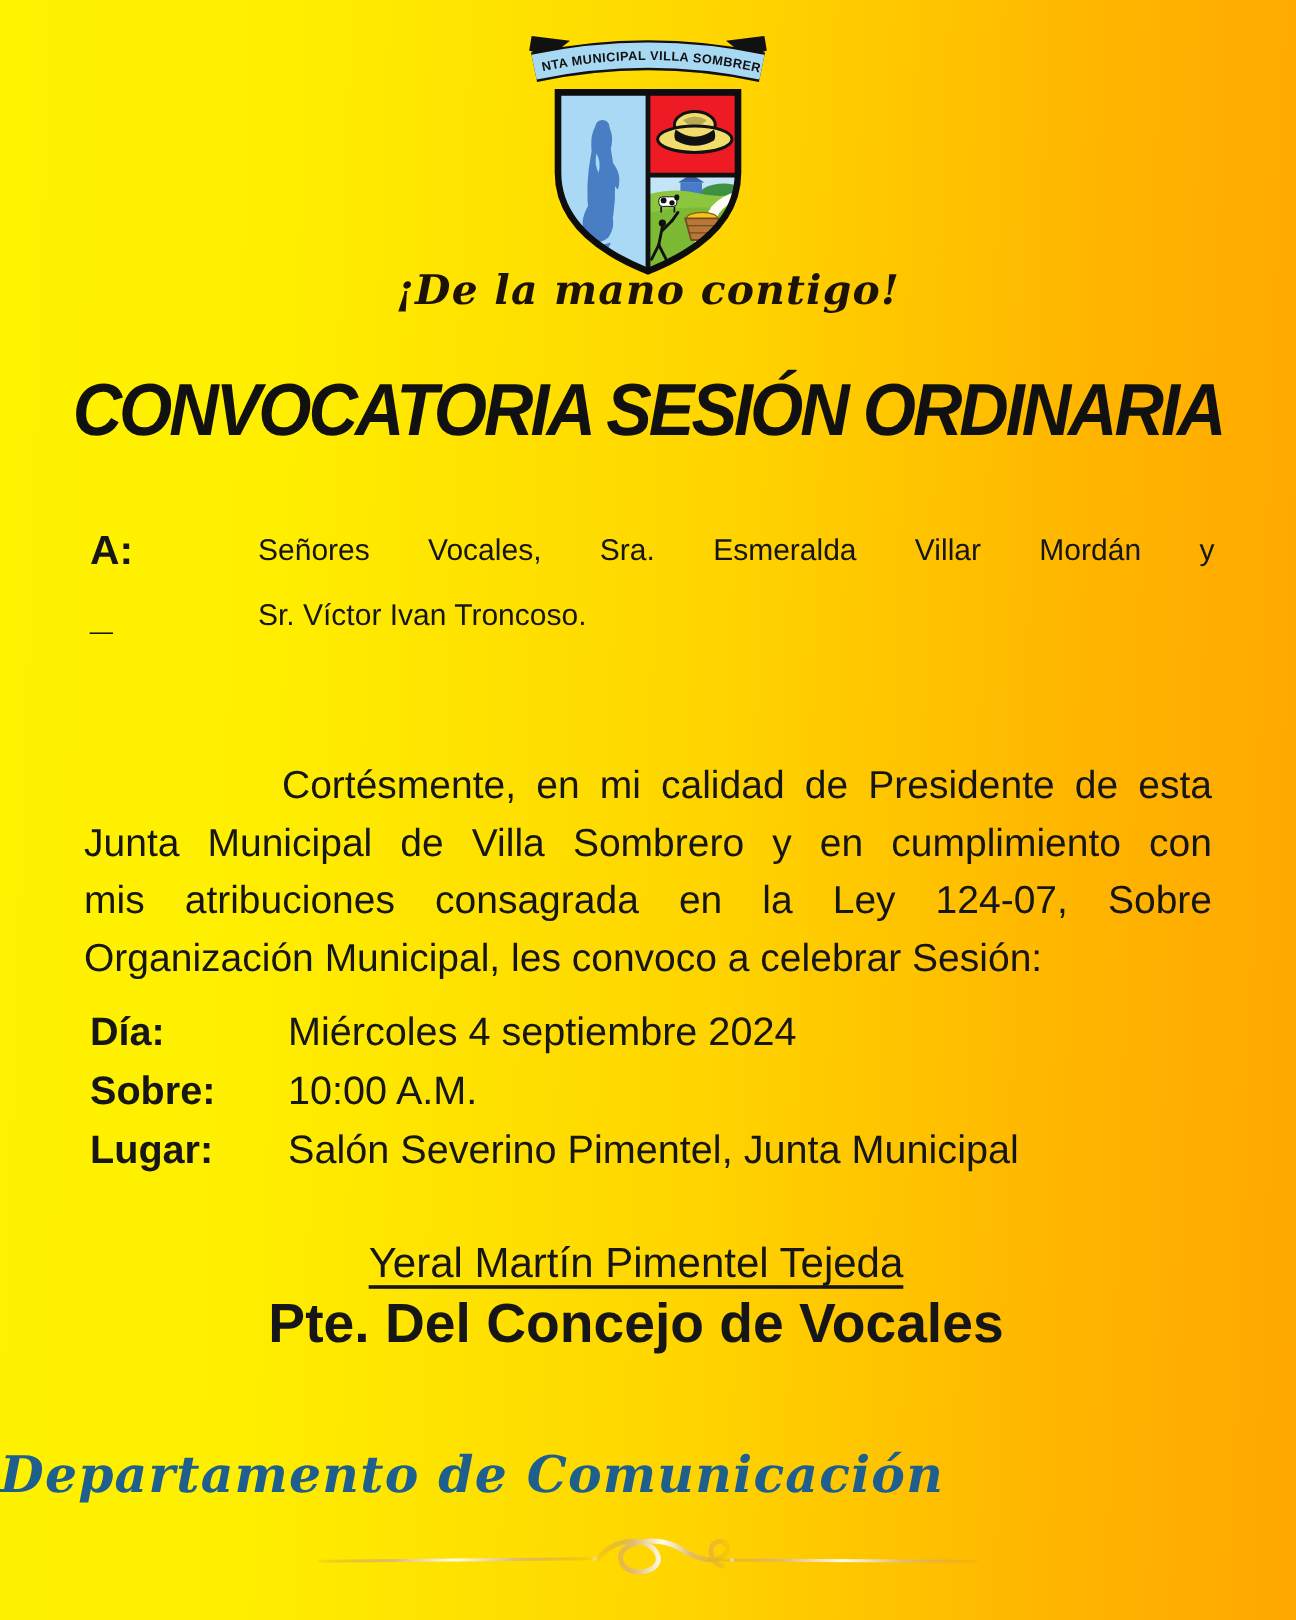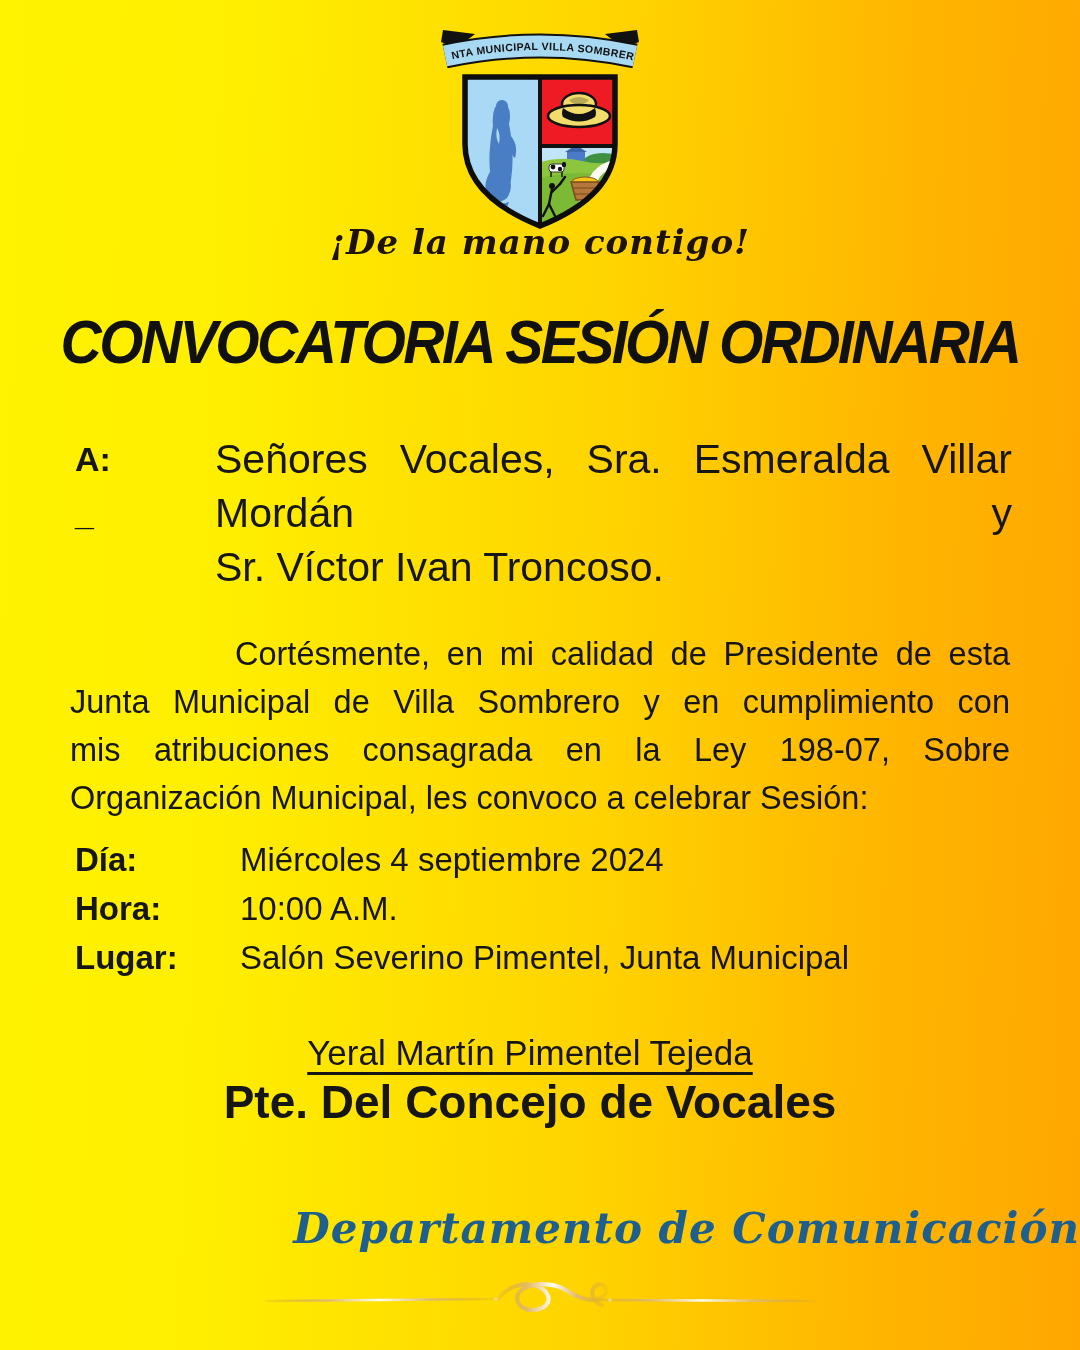--- a/index.html
+++ b/index.html
@@ -23,40 +23,40 @@
   .title{
     position:absolute;left:20px;right:20px;top:306px;margin:0;
     text-align:center;white-space:nowrap;
     font-weight:700;font-style:italic;
     font-size:57px;letter-spacing:-2.5px;color:#111;
     transform:scaleY(1.08);transform-origin:top center;
   }
   
   .recipient{position:absolute;left:75px;right:68px;top:432px;display:flex;}
   .rec-labels{width:140px;flex:0 0 140px;font-weight:700;font-size:34px;line-height:54px;}
-  .rec-text{flex:1;font-size:41px;line-height:54px;}
+  .rec-text{flex:1;font-size:25px;line-height:54px;}
   .jline{text-align:justify;text-align-last:justify;}
   
   .bodytext{position:absolute;left:70px;right:70px;top:586px;font-size:32.5px;line-height:48px;}
   .indent{padding-left:165px;margin-top:44px;}
   
   .details{position:absolute;left:75px;right:70px;top:835px;font-size:33px;line-height:49px;}
   .detail-row{display:flex;align-items:flex-end;}
   .detail-label{width:165px;flex:0 0 165px;font-weight:700;}
   .detail-value{flex:1;}
   
   .signature{position:absolute;left:0;right:20px;top:1030px;text-align:center;}
   .sig-name{
     font-size:35px;line-height:46px;
     text-decoration:underline;text-decoration-thickness:3px;text-underline-offset:7px;
   }
   .sig-title{font-size:46px;line-height:48px;font-weight:700;margin-top:2px;}
   
   .dept{
-    position:absolute;left:0;right:0;top:1204px;text-align:right;
+    position:absolute;left:0;right:0;top:1204px;text-align:left;
     font-family:"DejaVu Serif",serif;font-style:italic;font-weight:600;
     font-size:42px;color:#1e5f8e;letter-spacing:1px;
   }
   .flourish-svg{position:absolute;left:260px;top:1274px;width:560px;height:50px;}
 </style>
 </head>
 <body>
 
 <div class="page">
 
@@ -155,31 +155,31 @@
     </div>
     <div class="rec-text">
       <div class="jline">Señores Vocales, Sra. Esmeralda Villar Mordán y</div>
       <div>Sr. Víctor Ivan Troncoso.</div>
     </div>
   </section>
 
   <section class="bodytext">
     <div class="jline indent">Cortésmente, en mi calidad de Presidente de esta</div>
     <div class="jline">Junta Municipal de Villa Sombrero y en cumplimiento con</div>
-    <div class="jline">mis atribuciones consagrada en la Ley 198-07, Sobre</div>
+    <div class="jline">mis atribuciones consagrada en la Ley 124-07, Sobre</div>
     <div>Organización Municipal, les convoco a celebrar Sesión:</div>
   </section>
 
   <section class="details">
     <div class="detail-row">
       <div class="detail-label">Día:</div>
       <div class="detail-value">Miércoles 4 septiembre 2024</div>
     </div>
     <div class="detail-row">
-      <div class="detail-label">Hora:</div>
+      <div class="detail-label">Sobre:</div>
       <div class="detail-value">10:00 A.M.</div>
     </div>
     <div class="detail-row">
       <div class="detail-label">Lugar:</div>
       <div class="detail-value">Salón Severino Pimentel, Junta Municipal</div>
     </div>
   </section>
 
   <section class="signature">
     <div class="sig-name">Yeral Martín Pimentel Tejeda</div>

